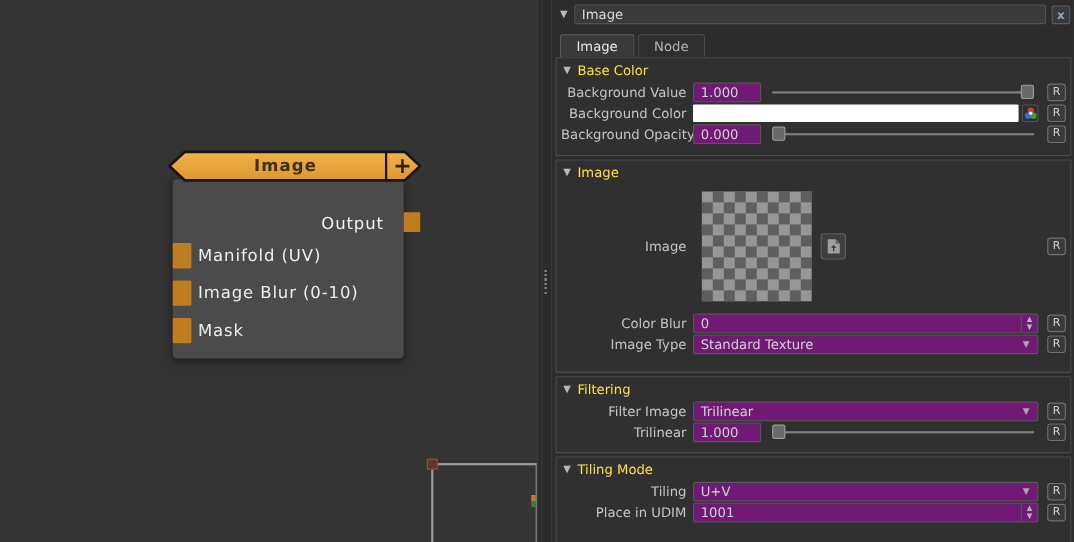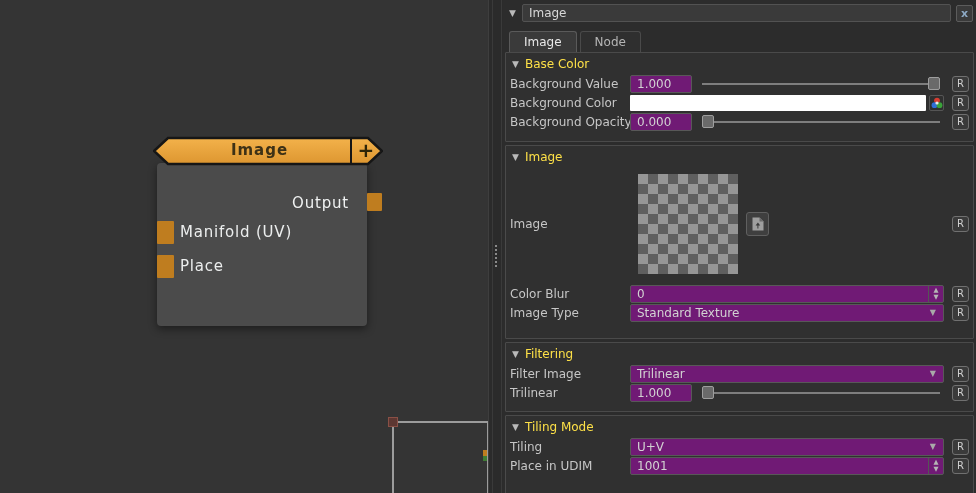--- a/index.html
+++ b/index.html
@@ -92,21 +92,21 @@
     background:#2f2f2f; color:#b5b5b5; cursor:pointer;
   }
   .tab.active { background:#3a3a3a; border-color:#5a5a5a; color:#e8e8e8; }
 
   .section {
     margin:0 2px 3px 2px; border:1px solid #4a4a4a; background:#303030; border-radius:1px;
   }
   .sec-head { display:flex; align-items:center; padding:4px 6px 2px 6px; }
   .sec-title { color:#fde047; }
   .prow { display:flex; align-items:center; height:16px; margin:3px 4px; }
-  .plabel { flex:none; width:120px; text-align:left; padding-right:6px; color:#c6c6c6; white-space:nowrap; }
+  .plabel { flex:none; width:120px; text-align:right; padding-right:6px; color:#c6c6c6; white-space:nowrap; }
   .field {
     height:18px; line-height:16px; padding:0 6px;
     background:#701a75; border:1px solid #585858; border-radius:2px; color:#d2d2d2;
     overflow:hidden; white-space:nowrap;
   }
   .val-field { flex:none; width:62px; }
   .slider { position:relative; flex:1; height:14px; margin:0 4px 0 10px; cursor:pointer; }
   .slider .track { position:absolute; left:0; right:0; top:6px; height:2px; background:#7e7e7e; }
   .slider .handle {
     position:absolute; top:0; width:12px; height:13px;
@@ -160,21 +160,25 @@
         <span class="out-label">Output</span>
         <span class="port out-port"></span>
       </div>
       <div class="in-rows">
         <div class="in-row">
           <span class="port in-port"></span>
           <span class="in-label">Manifold (UV)</span>
         </div>
         <div class="in-row">
           <span class="port in-port"></span>
-          <span class="in-label">Place</span>
+          <span class="in-label">Image Blur (0-10)</span>
+        </div>
+        <div class="in-row">
+          <span class="port in-port"></span>
+          <span class="in-label">Mask</span>
         </div>
       </div>
     </div>
     <div class="node-header">
       <svg width="230" height="30">
         <defs>
           <linearGradient id="hdr" x1="0" y1="0" x2="0" y2="1">
             <stop offset="0" stop-color="#f3b24b"></stop>
             <stop offset="1" stop-color="#dd9630"></stop>
           </linearGradient>

